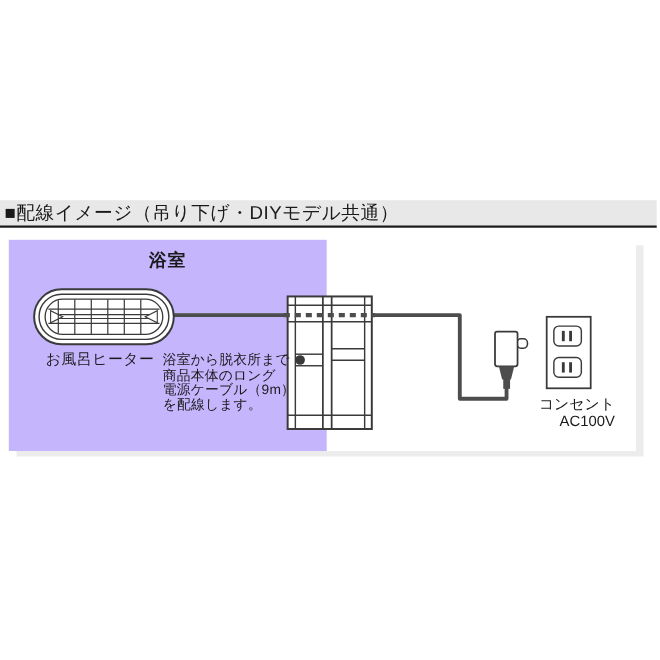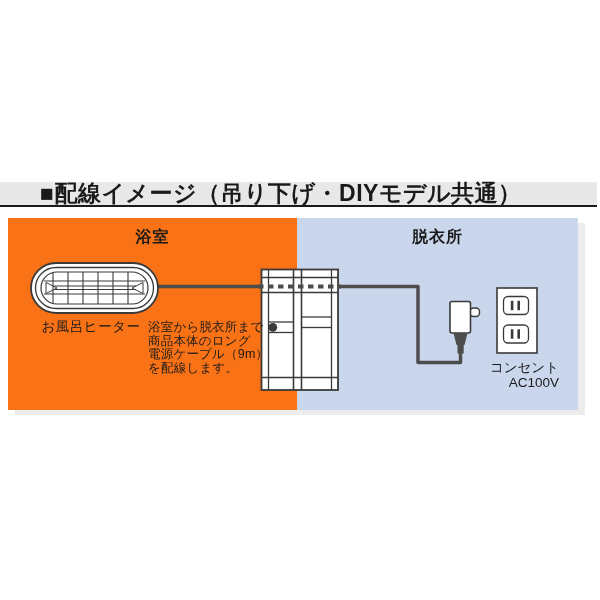--- a/index.html
+++ b/index.html
@@ -7,30 +7,29 @@
     width:600px;height:600px;position:relative;background:#ffffff;
     font-family:"Liberation Sans","DejaVu Sans",sans-serif;
     color:#1a1a1a;overflow:hidden;
   }
   .title-bar{
     position:absolute;left:0;top:182px;width:597px;height:23px;
     background:#e8e8e8;border-bottom:2px solid #1a1a1a;
     display:flex;align-items:center;
   }
   .title-bar .title{
-    font-size:23px;font-weight:bold;letter-spacing:.5px;padding-left:4px;
+    font-size:17px;font-weight:normal;letter-spacing:.5px;padding-left:4px;
     white-space:nowrap;
-    margin-left:36px;
   }
   .diagram{
     position:absolute;left:8px;top:218px;width:570px;height:192px;
     box-shadow:7px 5px 0 0 #ececec;
   }
   .room{position:absolute;top:0;height:192px;}
-  .room.bathroom{left:0;width:289px;background:#f97316;}
+  .room.bathroom{left:0;width:289px;background:#c4b5fd;}
   .room.dressing{left:289px;width:281px;background:#cad6ec;}
   .room-label{
     position:absolute;top:9px;left:0;width:100%;text-align:center;
     font-size:16px;font-weight:bold;letter-spacing:1px;
   }
   .art{position:absolute;left:0;top:0;width:600px;height:600px;pointer-events:none;}
   .caption{position:absolute;white-space:pre-line;}
   .heater-caption{
     left:36px;top:318px;width:110px;text-align:center;
     font-size:13.5px;letter-spacing:.5px;
@@ -47,23 +46,20 @@
 </head>
 <body>
 
 <div class="title-bar">
   <span class="title">■配線イメージ（吊り下げ・DIYモデル共通）</span>
 </div>
 
 <div class="diagram">
   <div class="room bathroom">
     <div class="room-label">浴室</div>
-  </div>
-  <div class="room dressing">
-    <div class="room-label">脱衣所</div>
   </div>
 </div>
 
 <svg class="art" viewBox="0 0 600 600" xmlns="http://www.w3.org/2000/svg">
 
   <g stroke="#3a3a3a" fill="none">
     <rect x="261.5" y="269.5" width="76.5" height="120.5" fill="#ffffff" stroke-width="1.8"></rect>
     <line x1="268.5" y1="269.5" x2="268.5" y2="390" stroke-width="1.3"></line>
     <line x1="293.5" y1="269.5" x2="293.5" y2="390" stroke-width="1.6"></line>
     <line x1="301.5" y1="269.5" x2="301.5" y2="390" stroke-width="1.6"></line>

